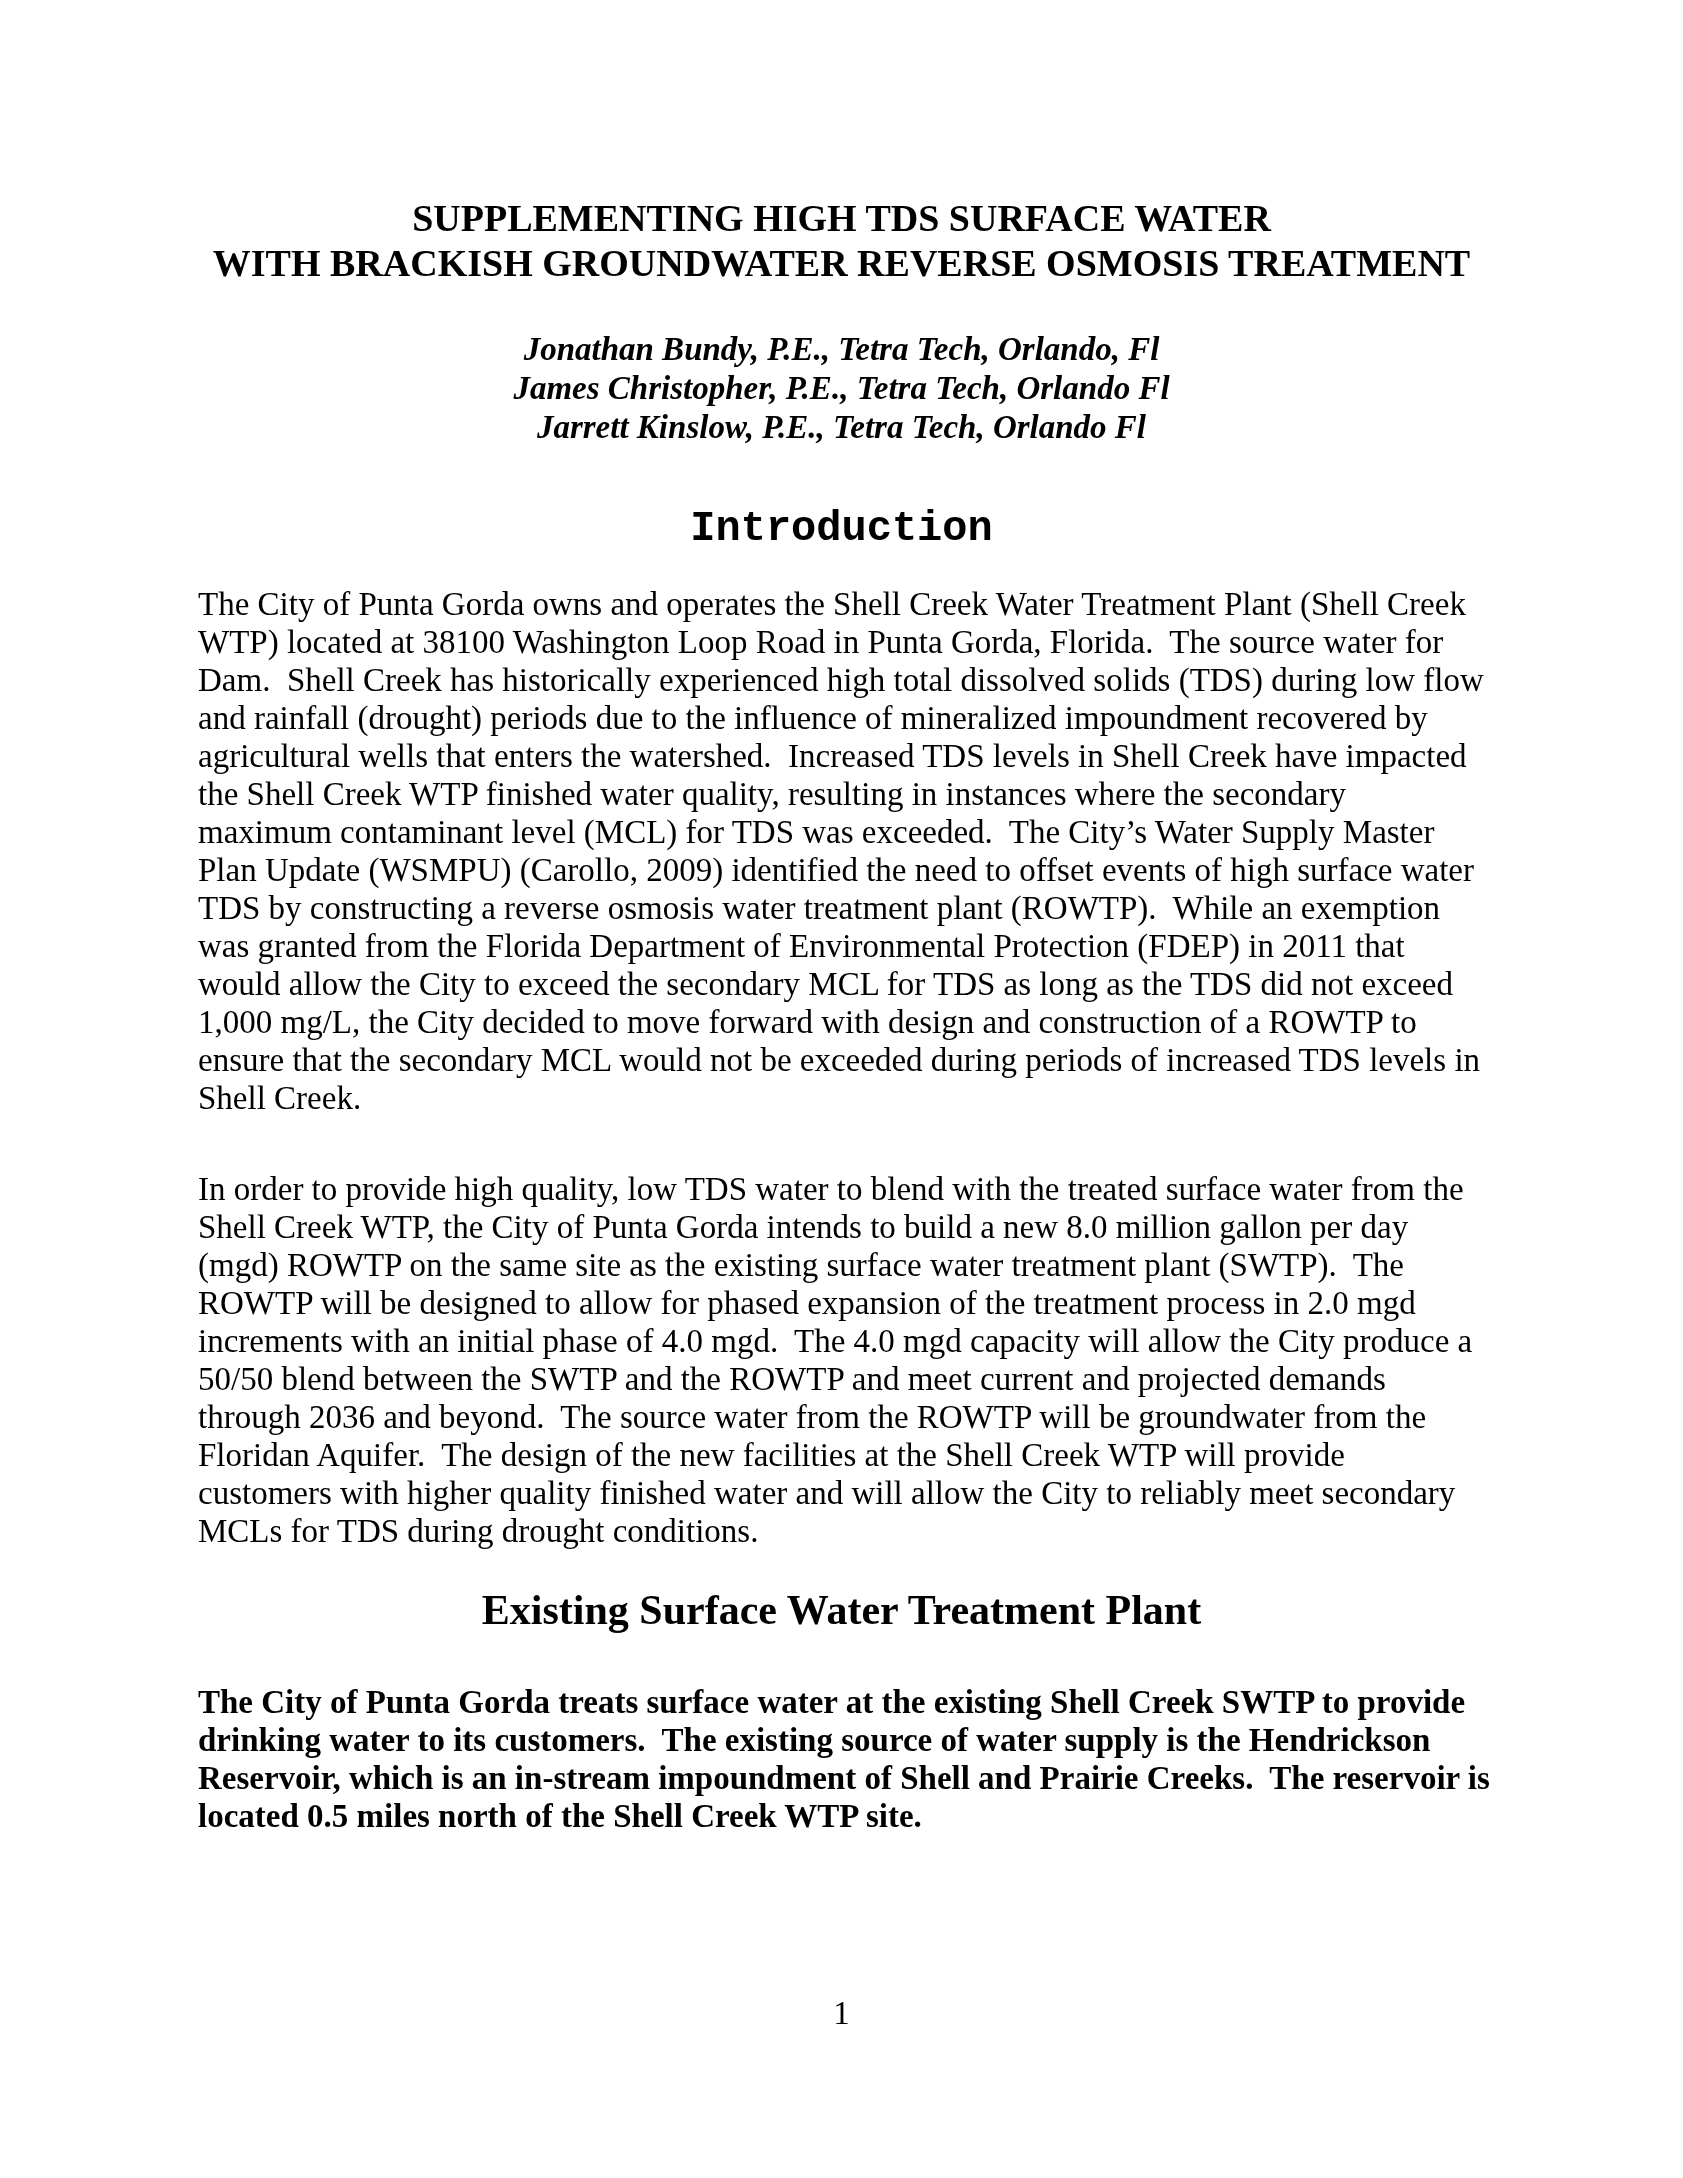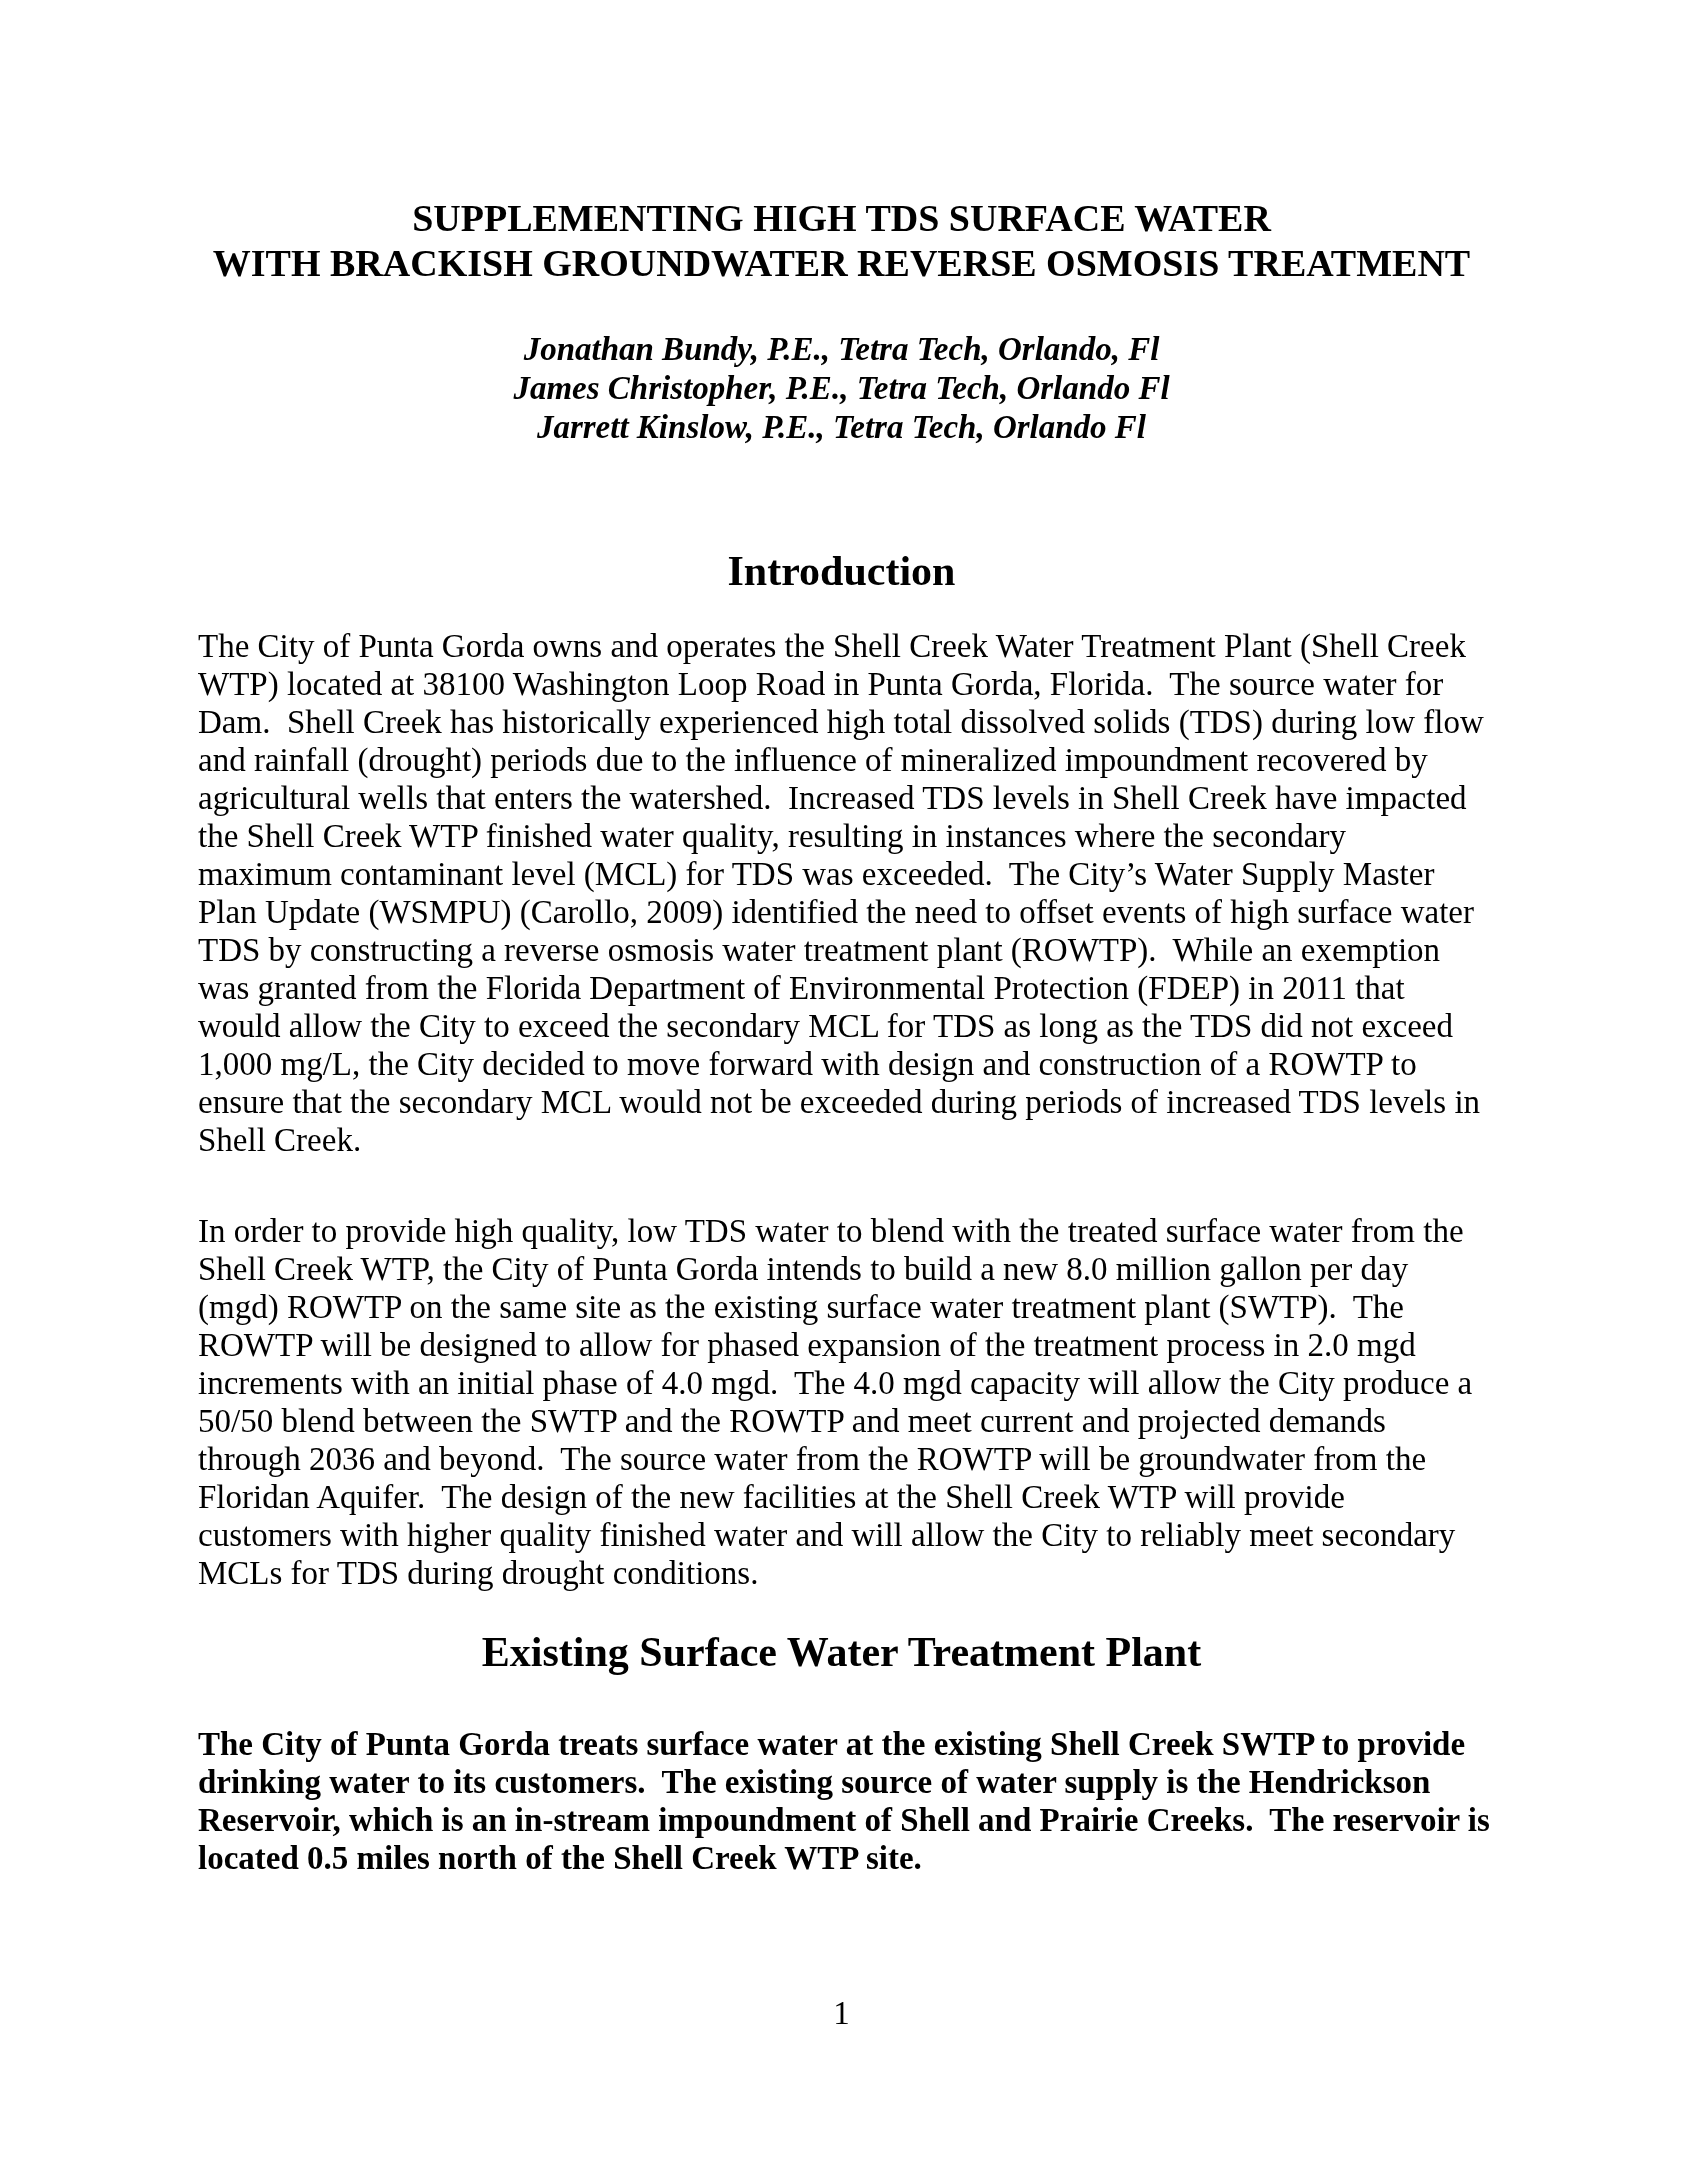--- a/index.html
+++ b/index.html
@@ -35,21 +35,21 @@
     font-style: italic;
     line-height: 39px;
     white-space: pre;
   }
   .section-heading {
     font-size: 42px;
     font-weight: 700;
     line-height: 48px;
     text-align: center;
   }
-  #heading-introduction { margin-top: 100px; }
+  #heading-introduction { margin-top: 58px; font-family: Liberation Mono, monospace; }
   #heading-existing-swtp { margin-top: 36px; }
   .para {
     font-size: 33px;
     line-height: 38px;
     text-align: left;
   }
   #para-intro-1 { margin-top: 32px; }
   #para-intro-2 { margin-top: 53px; }
   #para-existing-1 { margin-top: 49px; font-weight: bold; }
   .line { white-space: pre; }

